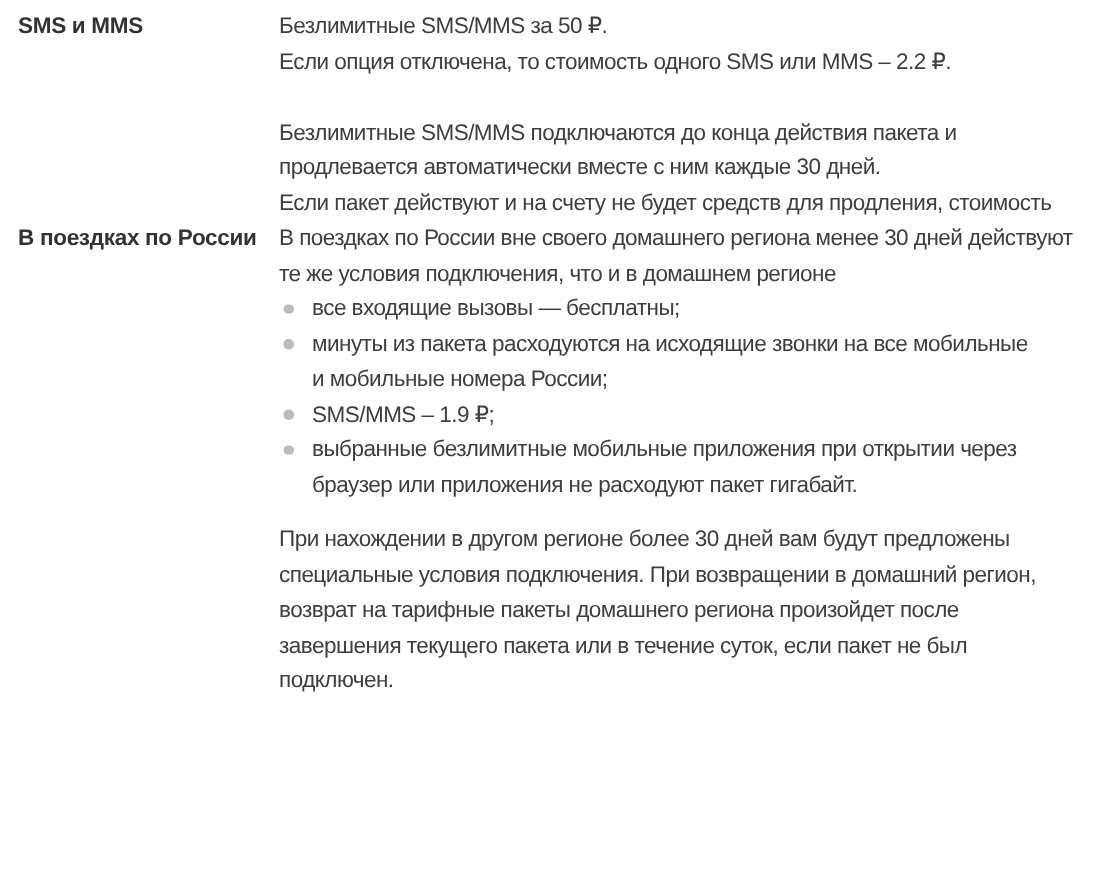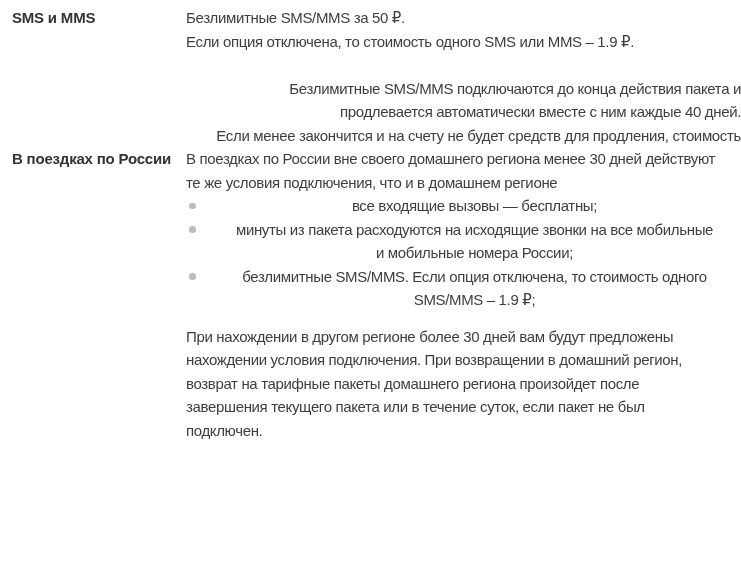--- a/index.html
+++ b/index.html
@@ -33,22 +33,22 @@
     color: var(--label);
     white-space: nowrap;
   }
   .content {
     font-size: 15px;
     line-height: 23.5px;
     letter-spacing: -0.35px;
     color: var(--text);
   }
   .line { white-space: nowrap; }
-  .para.gap-before { margin-top: 23.5px; text-align: right; }
-  ul.bullets { list-style: none; text-align: center; }
+  .para.gap-before { margin-top: 23.5px; }
+  ul.bullets { list-style: none; }
   ul.bullets li {
     position: relative;
     padding-left: 22px;
   }
   ul.bullets li .dot {
     position: absolute;
     left: 3px;
     top: 8.5px;
     width: 6.5px;
     height: 6.5px;
@@ -60,26 +60,26 @@
 </head>
 <body>
 
 <div class="doc">
 
   <section class="row">
     <div class="label">SMS и MMS</div>
     <div class="content">
       <div class="para">
         <div class="line">Безлимитные SMS/MMS за 50 ₽.</div>
-        <div class="line">Если опция отключена, то стоимость одного SMS или MMS – 1.9 ₽.</div>
+        <div class="line">Если опция отключена, то стоимость одного SMS или MMS – 2.2 ₽.</div>
       </div>
       <div class="para gap-before">
         <div class="line">Безлимитные SMS/MMS подключаются до конца действия пакета и</div>
-        <div class="line">продлевается автоматически вместе с ним каждые 40 дней.</div>
-        <div class="line">Если менее закончится и на счету не будет средств для продления, стоимость</div>
+        <div class="line">продлевается автоматически вместе с ним каждые 30 дней.</div>
+        <div class="line">Если пакет действуют и на счету не будет средств для продления, стоимость</div>
       </div>
     </div>
   </section>
 
   <section class="row">
     <div class="label">В поездках по России</div>
     <div class="content">
       <div class="para">
         <div class="line">В поездках по России вне своего домашнего региона менее 30 дней действуют</div>
         <div class="line">те же условия подключения, что и в домашнем регионе</div>
@@ -89,27 +89,31 @@
           <span class="dot"></span>
           <div class="line">все входящие вызовы — бесплатны;</div>
         </li>
         <li>
           <span class="dot"></span>
           <div class="line">минуты из пакета расходуются на исходящие звонки на все мобильные</div>
           <div class="line">и мобильные номера России;</div>
         </li>
         <li>
           <span class="dot"></span>
-          <div class="line">безлимитные SMS/MMS. Если опция отключена, то стоимость одного</div>
           <div class="line">SMS/MMS – 1.9 ₽;</div>
+        </li>
+        <li>
+          <span class="dot"></span>
+          <div class="line">выбранные безлимитные мобильные приложения при открытии через</div>
+          <div class="line">браузер или приложения не расходуют пакет гигабайт.</div>
         </li>
       </ul>
       <div class="para outro">
         <div class="line">При нахождении в другом регионе более 30 дней вам будут предложены</div>
-        <div class="line">нахождении условия подключения. При возвращении в домашний регион,</div>
+        <div class="line">специальные условия подключения. При возвращении в домашний регион,</div>
         <div class="line">возврат на тарифные пакеты домашнего региона произойдет после</div>
         <div class="line">завершения текущего пакета или в течение суток, если пакет не был</div>
         <div class="line">подключен.</div>
       </div>
     </div>
   </section>
 
 </div>
 
 </body></html>

